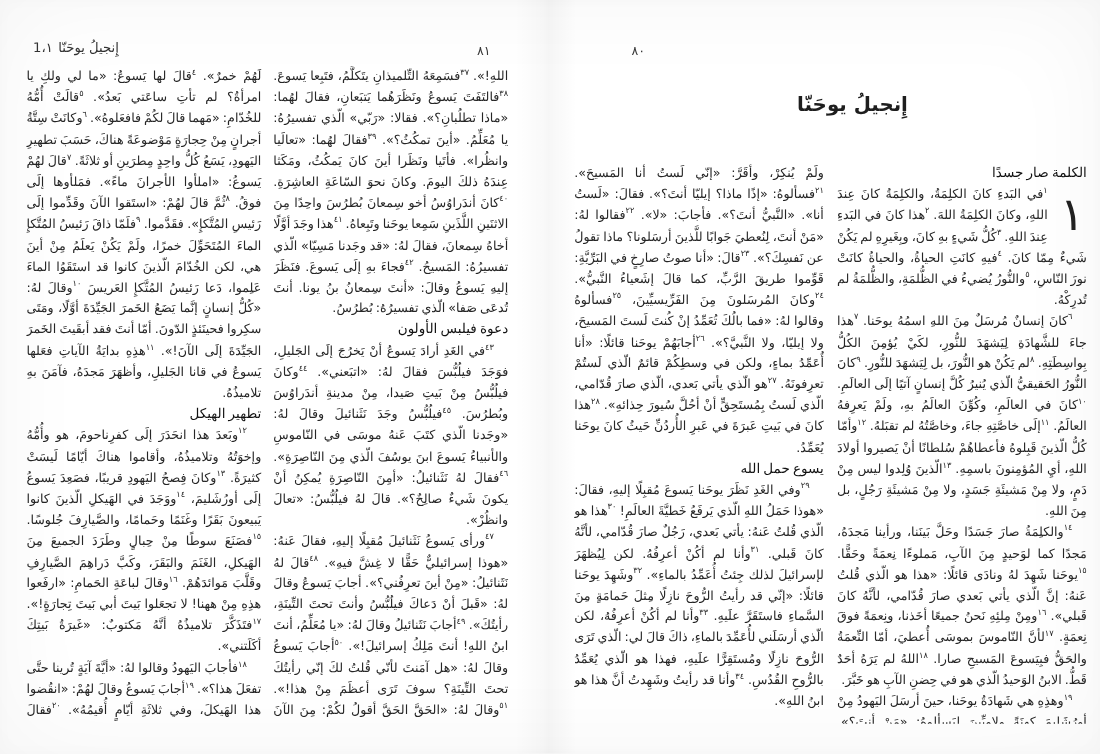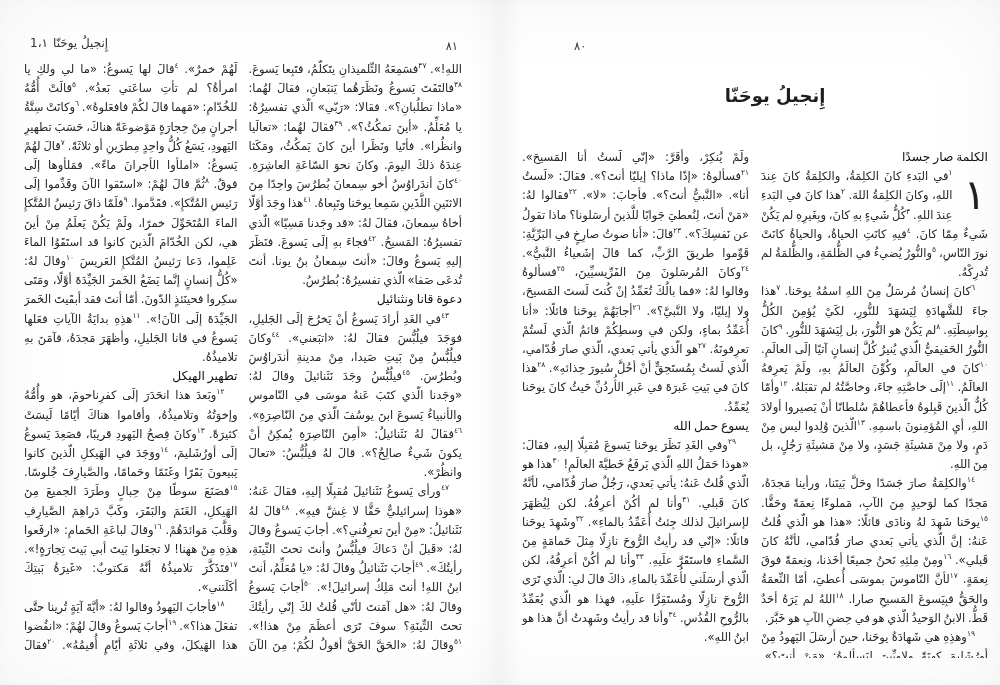--- a/index.html
+++ b/index.html
@@ -12,21 +12,21 @@
   .vignette{position:absolute;inset:0;pointer-events:none;
     box-shadow:inset 0 0 90px rgba(0,0,0,.045), inset 0 0 16px rgba(0,0,0,.02);}
   .gutter{position:absolute;left:468px;top:0;width:56px;height:685px;pointer-events:none;
     background:linear-gradient(90deg,rgba(0,0,0,0) 0%,rgba(0,0,0,.025) 45%,rgba(0,0,0,.035) 55%,rgba(0,0,0,0) 100%);}
   .page{position:absolute;top:36px;direction:rtl;}
   .page-left{left:24px;width:438px;height:630px;}
   .page-right{left:522px;width:466px;height:630px;}
   .rhead{position:absolute;left:6px;top:0;display:flex;direction:rtl;gap:5px;
     font-size:12px;color:#333;white-space:nowrap;}
   .pagenum{position:absolute;top:3px;font-size:11.5px;color:#3a3a3a;}
-  .pn-left{right:4px;margin-left:20px;}
+  .pn-left{right:16px;margin-left:20px;}
   .pn-right{left:16px;margin-left:36px;}
   .title{margin:48px 0 40px 40px;text-align:center;font-size:18px;line-height:24px;
     font-weight:bold;color:#1e1e1e;}
   .cols{display:flex;direction:rtl;}
   .cols-left{margin-top:24px;gap:11px;}
   .cols-right{gap:12px;}
   .cols-left .col{width:213.5px;height:596px;}
   .cols-right .col{width:227px;height:510px;}
   .col{overflow:hidden;text-align:justify;font-size:11.5px;line-height:19.2px;
     letter-spacing:-0.1px;word-spacing:-1px;color:#262626;}
@@ -44,21 +44,21 @@
 
   <div class="page page-left">
     <div class="rhead">
       <span>إِنجيلُ يوحَنّا</span>
       <span dir="ltr">1،١</span>
     </div>
     <div class="pagenum pn-left">٨١</div>
     <div class="cols cols-left">
       <div class="col">
           <p class="para">اللهِ!». <sup class="v">٣٧</sup>فسَمِعَهُ التِّلميذانِ يتَكلَّمُ، فتَبِعا يَسوعَ. <sup class="v">٣٨</sup>فالتَفَتَ يَسوعُ ونَظَرَهُما يَتبَعانِ، فقالَ لهُما: «ماذا تطلُبانِ؟». فقالا: «رَبّي» الّذي تفسيرُهُ: يا مُعَلِّمُ. «أينَ تمكُثُ؟». <sup class="v">٣٩</sup>فقالَ لهُما: «تعالَيا وانظُرا». فأتَيا ونَظَرا أينَ كانَ يَمكُثُ، ومَكَثا عِندَهُ ذلكَ اليومَ. وكانَ نحوَ السّاعَةِ العاشِرَةِ. <sup class="v">٤٠</sup>كانَ أندَراوُسُ أخو سِمعانَ بُطرُسَ واحِدًا مِنَ الاثنَينِ اللَّذَينِ سَمِعا يوحَنا وتَبِعاهُ. <sup class="v">٤١</sup>هذا وجَدَ أوَّلًا أخاهُ سِمعانَ، فقالَ لهُ: «قد وجَدنا مَسِيّا» الّذي تفسيرُهُ: المَسيحُ. <sup class="v">٤٢</sup>فجاءَ بهِ إلَى يَسوعَ. فنَظَرَ إليهِ يَسوعُ وقالَ: «أنتَ سِمعانُ بنُ يونا. أنتَ تُدعَى صَفا» الّذي تفسيرُهُ: بُطرُسُ.</p>
-          <div class="sect">دعوة قانا ونثنائيل</div>
+          <div class="sect">دعوة فيلبس الأولون</div>
           <p class="para ind"><sup class="v">٤٣</sup>في الغَدِ أرادَ يَسوعُ أنْ يَخرُجَ إلَى الجَليلِ، فوَجَدَ فيلُبُّسَ فقالَ لهُ: «اتبَعني». <sup class="v">٤٤</sup>وكانَ فيلُبُّسُ مِنْ بَيتِ صَيدا، مِنْ مدينةِ أندَراوُسَ وبُطرُسَ. <sup class="v">٤٥</sup>فيلُبُّسُ وجَدَ نَثَنائيلَ وقالَ لهُ: «وجَدنا الّذي كتَبَ عَنهُ موسَى في النّاموسِ والأنبياءُ يَسوعَ ابنَ يوسُفَ الّذي مِنَ النّاصِرَةِ». <sup class="v">٤٦</sup>فقالَ لهُ نَثَنائيلُ: «أمِنَ النّاصِرَةِ يُمكِنُ أنْ يكونَ شَيءٌ صالِحٌ؟». قالَ لهُ فيلُبُّسُ: «تعالَ وانظُرْ».</p>
           <p class="para ind"><sup class="v">٤٧</sup>ورأى يَسوعُ نَثَنائيلَ مُقبِلًا إليهِ، فقالَ عَنهُ: «هوذا إسرائيليٌّ حَقًّا لا غِشَّ فيهِ». <sup class="v">٤٨</sup>قالَ لهُ نَثَنائيلُ: «مِنْ أينَ تعرِفُني؟». أجابَ يَسوعُ وقالَ لهُ: «قَبلَ أنْ دَعاكَ فيلُبُّسُ وأنتَ تحتَ التِّينَةِ، رأيتُكَ». <sup class="v">٤٩</sup>أجابَ نَثَنائيلُ وقالَ لهُ: «يا مُعَلِّمُ، أنتَ ابنُ اللهِ! أنتَ مَلِكُ إسرائيلَ!». <sup class="v">٥٠</sup>أجابَ يَسوعُ وقالَ لهُ: «هل آمَنتَ لأنّي قُلتُ لكَ إنّي رأيتُكَ تحتَ التِّينَةِ؟ سوفَ تَرَى أعظَمَ مِنْ هذا!». <sup class="v">٥١</sup>وقالَ لهُ: «الحَقَّ الحَقَّ أقولُ لكُمْ: مِنَ الآنَ تَرَوْنَ السَّماءَ مَفتوحَةً، وملائكَةَ اللهِ يَصعَدونَ ويَنزِلونَ علَى ابنِ الإنسانِ».</p>
         </div>
       <div class="col">
           <p class="para">لَهُمْ خمرٌ». <sup class="v">٤</sup>قالَ لها يَسوعُ: «ما لي ولكِ يا امرأةُ؟ لم تأتِ ساعَتي بَعدُ». <sup class="v">٥</sup>قالَتْ أُمُّهُ للخُدّامِ: «مَهما قالَ لكُمْ فافعَلوهُ». <sup class="v">٦</sup>وكانَتْ سِتَّةُ أجرانٍ مِنْ حِجارَةٍ مَوْضوعَةً هناكَ، حَسَبَ تطهيرِ اليَهودِ، يَسَعُ كُلُّ واحِدٍ مِطرَينِ أو ثلاثَةً. <sup class="v">٧</sup>قالَ لهُمْ يَسوعُ: «املأوا الأجرانَ ماءً». فمَلأوها إلَى فوقُ. <sup class="v">٨</sup>ثُمَّ قالَ لهُمْ: «استَقوا الآنَ وقَدِّموا إلَى رَئيسِ المُتَّكإِ». فقَدَّموا. <sup class="v">٩</sup>فلَمّا ذاقَ رَئيسُ المُتَّكإِ الماءَ المُتَحَوِّلَ خمرًا، ولَمْ يَكُنْ يَعلَمُ مِنْ أينَ هي، لكن الخُدّامَ الّذينَ كانوا قد استَقَوُا الماءَ عَلِموا، دَعا رَئيسُ المُتَّكإِ العَريسَ <sup class="v">١٠</sup>وقالَ لهُ: «كُلُّ إنسانٍ إنَّما يَضَعُ الخَمرَ الجَيِّدَةَ أوَّلًا، ومَتَى سكِروا فحينَئذٍ الدّونَ. أمّا أنتَ فقد أبقَيتَ الخَمرَ الجَيِّدَةَ إلَى الآنَ!». <sup class="v">١١</sup>هذِهِ بدايَةُ الآياتِ فعَلها يَسوعُ في قانا الجَليلِ، وأظهَرَ مَجدَهُ، فآمَنَ بهِ تلاميذُهُ.</p>
           <div class="sect">تطهير الهيكل</div>
           <p class="para ind"><sup class="v">١٢</sup>وبَعدَ هذا انحَدَرَ إلَى كفرِناحومَ، هو وأُمُّهُ وإخوَتُهُ وتلاميذُهُ، وأقاموا هناكَ أيّامًا لَيسَتْ كثيرَةً. <sup class="v">١٣</sup>وكانَ فِصحُ اليَهودِ قريبًا، فصَعِدَ يَسوعُ إلَى أورُشَليمَ، <sup class="v">١٤</sup>ووَجَدَ في الهَيكلِ الّذينَ كانوا يَبيعونَ بَقَرًا وغَنَمًا وحَمامًا، والصَّيارِفَ جُلوسًا. <sup class="v">١٥</sup>فصَنَعَ سوطًا مِنْ حِبالٍ وطَرَدَ الجميعَ مِنَ الهَيكلِ، الغَنَمَ والبَقَرَ، وكَبَّ دَراهِمَ الصَّيارِفِ وقَلَّبَ مَوائدَهُمْ. <sup class="v">١٦</sup>وقالَ لباعَةِ الحَمامِ: «ارفَعوا هذِهِ مِنْ ههنا! لا تجعَلوا بَيتَ أبي بَيتَ تِجارَةٍ!». <sup class="v">١٧</sup>فتَذَكَّرَ تلاميذُهُ أنَّهُ مَكتوبٌ: «غَيرَةُ بَيتِكَ أكَلَتني».</p>
           <p class="para ind"><sup class="v">١٨</sup>فأجابَ اليَهودُ وقالوا لهُ: «أيَّةَ آيَةٍ تُرينا حتَّى تفعَلَ هذا؟». <sup class="v">١٩</sup>أجابَ يَسوعُ وقالَ لهُمْ: «انقُضوا هذا الهَيكلَ، وفي ثلاثَةِ أيّامٍ أُقيمُهُ». <sup class="v">٢٠</sup>فقالَ اليَهودُ: «في سِتٍّ وأربَعينَ سنَةً بُنيَ هذا الهَيكلُ، أفأنتَ في ثلاثَةِ أيّامٍ تُقيمُهُ؟». وأمّا هو فكانَ يقولُ عن هَيكلِ جَسَدِهِ. فلَمّا قامَ مِنَ الأمواتِ، تذَكَّرَ تلاميذُهُ أنَّهُ قالَ هذا، فآمَنوا بالكِتابِ والكلامِ الّذي قالهُ يَسوعُ.</p>
         </div>
     </div>

